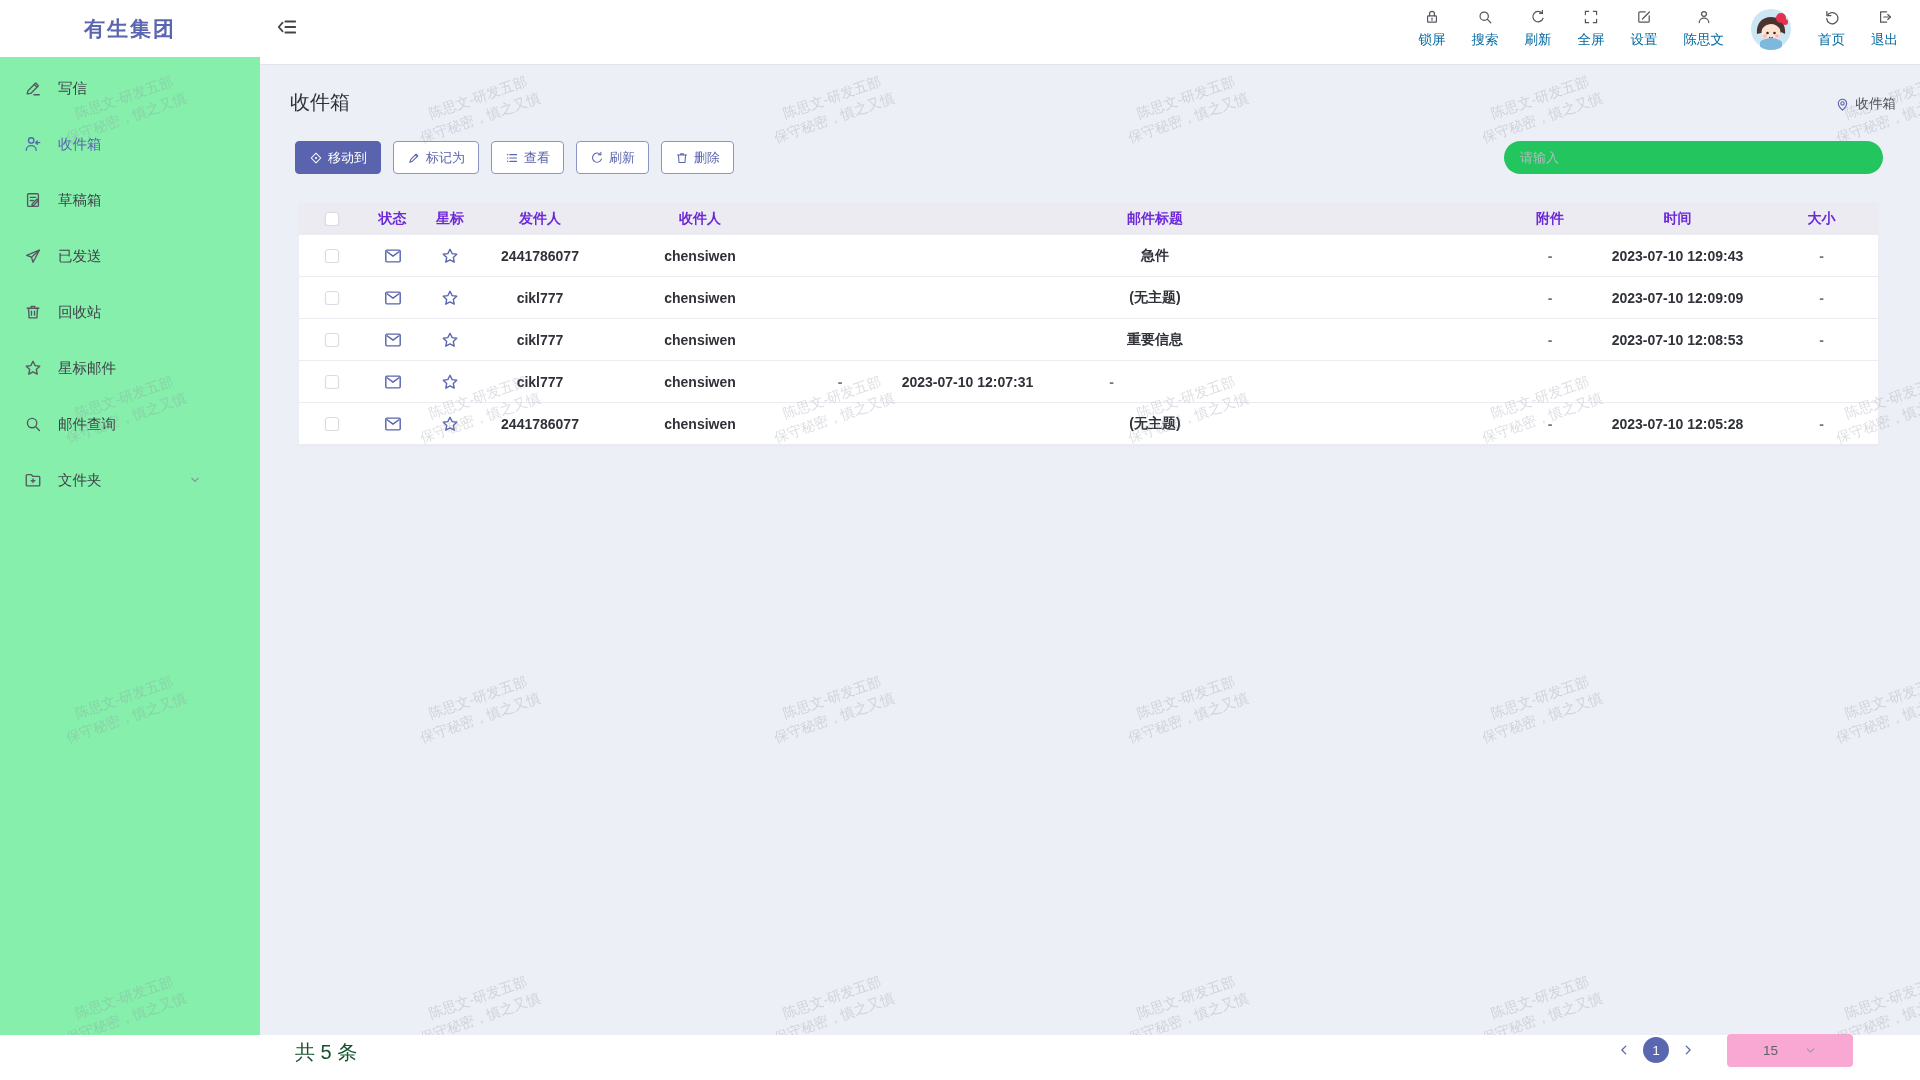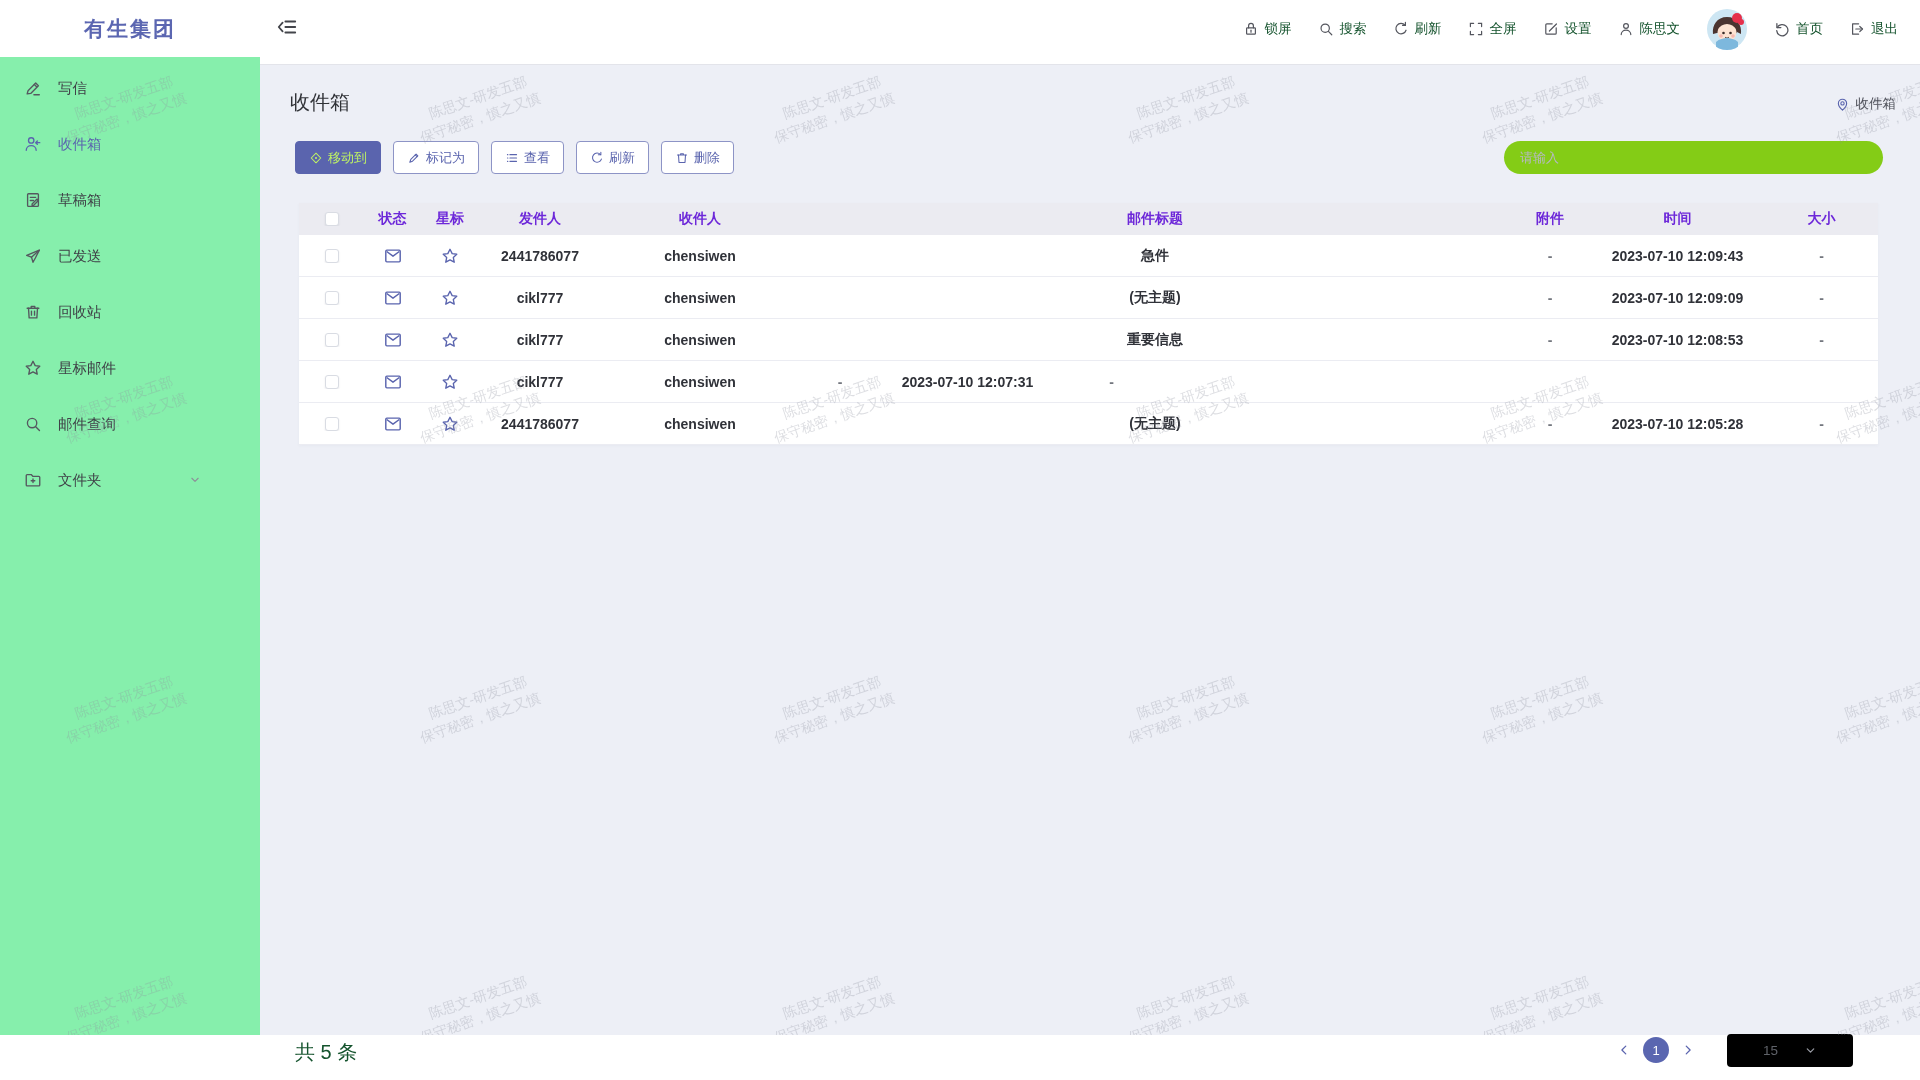--- a/index.html
+++ b/index.html
@@ -6,21 +6,21 @@
   html,body { width:1920px; height:1080px; overflow:hidden; background:#fff;
     font-family:"Liberation Sans","DejaVu Sans",sans-serif; }
   .stage { position:relative; width:1920px; height:1035px; background:#fff; }
 
   
   .header { position:absolute; left:0; top:0; width:1920px; height:57px; background:#fff; z-index:5; }
   .logo { position:absolute; left:0; top:0; width:260px; height:57px; display:flex; align-items:center; justify-content:center;
     color:#5b66b1; font-size:21px; font-weight:600; letter-spacing:2px; }
   .collapse { position:absolute; left:276px; top:16px; width:24px; height:24px; color:#43454b; cursor:pointer; }
   .header-right { position:absolute; right:22px; top:0; height:57px; display:flex; align-items:center; gap:26px; }
-  .h-item { display:flex; align-items:center; gap:6px; color:#14532d; font-size:13.5px; cursor:pointer; white-space:nowrap; }
+  .h-item { display:flex; align-items:center; gap:6px; color:#0369a1; font-size:13.5px; cursor:pointer; white-space:nowrap;flex-direction:column; }
   .h-item svg { color:#54565e; }
   .avatar { width:42px; height:42px; border-radius:50%; overflow:hidden; cursor:pointer; flex:0 0 auto; }
 
   
   .sidebar { position:absolute; left:0; top:57px; width:260px; bottom:0; background:#86efac; z-index:4; }
   .menu { list-style:none; padding-top:3px; }
   .menu li { height:56px; display:flex; align-items:center; padding-left:24px; gap:16px;
     font-size:14.5px; color:#3f4147; cursor:pointer; position:relative; }
   .menu li svg { color:#55585f; flex:0 0 auto; }
   .menu li.active { color:#5a64ae; }
@@ -31,24 +31,24 @@
   .main { position:absolute; left:260px; top:64px; right:0; bottom:0; background:#edeff6;
     border-top:1px solid #e3e4ea; z-index:1; }
   .page-title { position:absolute; left:30px; top:24px; font-size:20px; color:#303237; font-weight:500; }
   .breadcrumb { position:absolute; right:24px; top:30px; display:flex; align-items:center; gap:6px;
     font-size:13.5px; color:#4a4c55; }
   .breadcrumb svg { color:#5a64ae; }
 
   .toolbar { position:absolute; left:35px; top:76px; display:flex; gap:12px; }
   .btn { height:33px; display:inline-flex; align-items:center; justify-content:center; gap:5px; padding:0 13px;
     border-radius:4px; font-size:13px; cursor:pointer; background:#fff; border:1px solid #8d94c6; color:#5a64ae; white-space:nowrap; }
-  .btn.primary { background:#5a64ae; border-color:#5a64ae; color:#bef264; }
+  .btn.primary { background:#5a64ae; border-color:#5a64ae; color:#ffffff; }
 
   .search-box { position:absolute; right:37px; top:76px; width:379px; height:33px; }
-  .search-box input { width:100%; height:100%; border:none; outline:none; border-radius:17px; background:#84cc16;
+  .search-box input { width:100%; height:100%; border:none; outline:none; border-radius:17px; background:#22c55e;
     padding:0 16px; font-size:13px; color:#45474e; font-family:inherit; }
   .search-box input::placeholder { color:#b6b9c3; }
 
   
   .table { position:absolute; left:39px; top:138px; width:1579px; background:#fff; box-shadow:0 1px 3px rgba(60,64,90,.04); }
   .thead { display:flex; height:32px; background:#ebebf1; align-items:center; }
   .thead .cell { font-size:14px; font-weight:bold; color:#6d28d9; }
   .row { display:flex; height:42px; align-items:center; background:#fff; border-bottom:1px solid #ebecf2; cursor:pointer; }
   .cell { display:flex; align-items:center; justify-content:center; text-align:center; overflow:hidden; }
   .c-check{width:66px;} .c-status{width:55px;} .c-star{width:60px;} .c-sender{width:120px;}
@@ -59,21 +59,21 @@
     box-shadow:0 1px 2px rgba(40,44,70,.10); cursor:pointer; }
   .ico-mail { color:#5a64ae; } .ico-star { color:#5a64ae; cursor:pointer; }
 
   
   .total { position:absolute; left:35px; top:974px; font-size:20px; color:#14532d; }
   .pager { position:absolute; right:67px; top:968px; height:34px; display:flex; align-items:center; }
   .pg-arrow { width:22px; height:22px; display:flex; align-items:center; justify-content:center;
     color:#5a64ae; cursor:pointer; }
   .pg-num { width:26px; height:26px; border-radius:50%; background:#5a66b0; color:#fff; font-size:13px;
     display:flex; align-items:center; justify-content:center; margin:0 8px; cursor:pointer; }
-  .pg-size { width:126px; height:33px; background:#000000; border-radius:4px; margin-left:28px;
+  .pg-size { width:126px; height:33px; background:#f9a8d4; border-radius:4px; margin-left:28px;
     display:flex; align-items:center; justify-content:center; gap:26px; font-size:13.5px; color:#5f6269; cursor:pointer; }
   .pg-size svg { color:#9a9da6; }
 
   
   .wm-layer { position:absolute; inset:0; z-index:60; pointer-events:none; overflow:hidden; }
   .wm { position:absolute; transform:rotate(-19deg); color:rgba(141,145,160,.30);
     font-size:14px; line-height:20px; white-space:nowrap; }
   .wm .l1 { display:block; margin-left:16px; }
 
   svg { display:block; }

